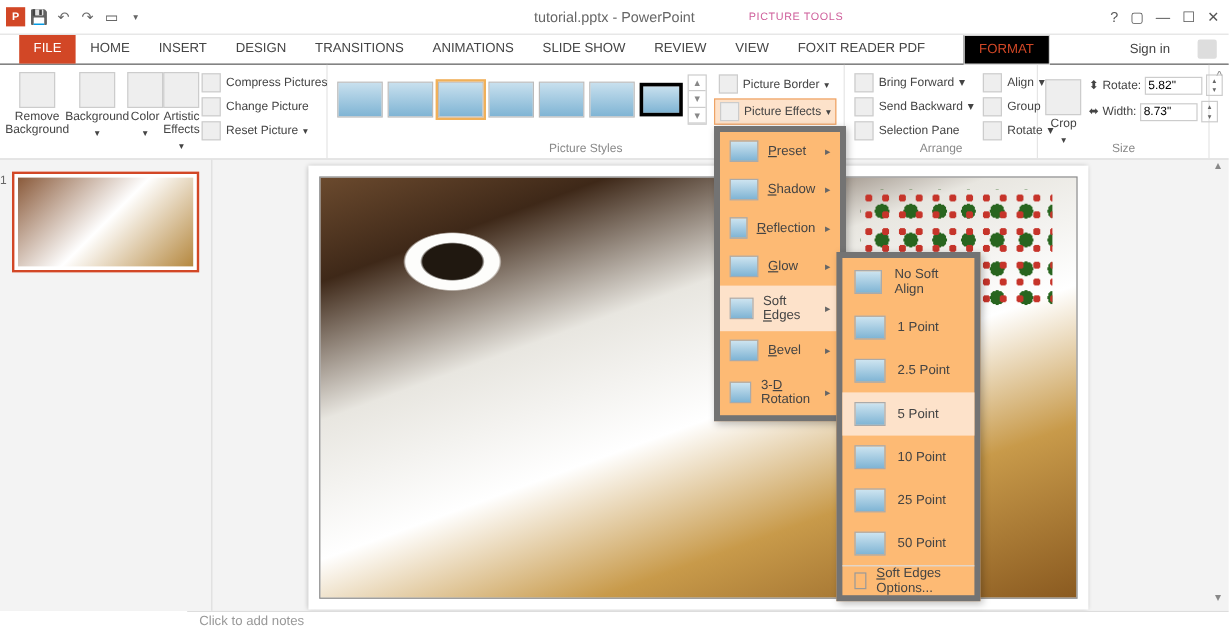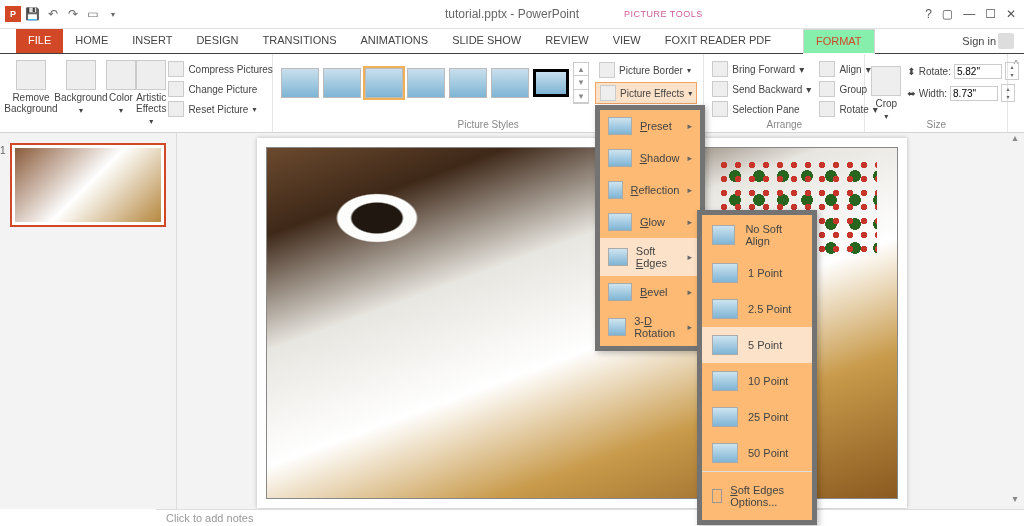--- a/index.html
+++ b/index.html
@@ -7,22 +7,22 @@
 .qat{display:flex;align-items:center;gap:2px;padding-left:4px}
 .qat .ic{width:18px;height:18px;display:flex;align-items:center;justify-content:center;font-size:12px;color:#666}
 .qat .p-ic{width:16px;height:16px;background:#d24726;color:#fff;font-weight:bold;font-size:9px;display:flex;align-items:center;justify-content:center}
 .title-center{position:absolute;left:0;right:0;text-align:center;font-size:12px;color:#666;pointer-events:none}
 .tool-tab-wrap{position:absolute;left:614px;top:0;height:28px;display:flex;flex-direction:column;align-items:center;justify-content:center;color:#ce5d9a;padding:0 10px}
 .tool-tab-wrap .t1{font-size:9px;letter-spacing:.5px}
 .win-controls{margin-left:auto;display:flex;align-items:center;gap:10px;padding-right:8px;color:#555;font-size:12px}
 .ribbon-tabs{height:24px;display:flex;padding-left:16px;gap:0;border-bottom:1px solid #404040}
 .ribbon-tabs .tab{padding:5px 12px;font-size:11px;color:#444;text-transform:uppercase}
 .ribbon-tabs .tab.file{background:#d24726;color:#fff}
-.ribbon-tabs .tab.active{color:#d24726;border:1px solid #d4d4d4;border-bottom:1px solid #fff;margin-bottom:-1px;background:#86efac}
-.ribbon-tabs .signin{margin-left:auto;padding:5px 10px;font-size:11px;color:#444;display:flex;align-items:center;gap:2px}
+.ribbon-tabs .tab.active{color:#d24726;border:1px solid #d4d4d4;border-bottom:1px solid #fff;margin-bottom:-1px;background:#000000}
+.ribbon-tabs .signin{margin-left:auto;padding:5px 10px;font-size:11px;color:#444;display:flex;align-items:center;gap:23px}
 .ribbon{height:78px;background:#fff;border-bottom:1px solid #d4d4d4;display:flex;position:relative}
 .group{display:flex;flex-direction:column;border-right:1px solid #e5e5e5;padding:2px 6px 0 6px;position:relative}
 .group-label{position:absolute;bottom:2px;left:0;right:0;text-align:center;font-size:10px;color:#888}
 .big-btn{display:flex;flex-direction:column;align-items:center;justify-content:flex-start;width:50px;padding-top:4px;gap:2px;font-size:10px;text-align:center;line-height:11px}
 .big-btn .bi{width:28px;height:28px;background:#eee;border:1px solid #ccc}
 .row-btns{display:flex;flex-direction:column;gap:2px;padding-top:4px}
 .row-btns .rb{display:flex;align-items:center;gap:4px;font-size:10px;white-space:nowrap;padding:1px 2px}
 .row-btns .rb .ri{width:14px;height:14px;background:#eee;border:1px solid #ccc}
 .styles-gallery{display:flex;gap:4px;padding:6px 2px;align-items:center}
 .style-thumb{width:36px;height:28px;background:linear-gradient(#c8e0ee,#7fb4d4);border:1px solid #bbb}
@@ -51,21 +51,21 @@
 .dropdown{position:absolute;background:#fdba74;border:5px solid #737373;box-shadow:2px 2px 6px rgba(0,0,0,.25);font-size:11px}
 .dd1{left:595px;top:105px;width:100px}
 .dd1 .item{display:flex;align-items:center;gap:8px;padding:7px 8px;position:relative}
 .dd1 .item.hover{background:#fde2ca}
 .dd1 .item .ii{width:22px;height:16px;background:linear-gradient(#cde4f0,#7fb4d4);border:1px solid #aaa}
 .dd1 .item .arr{margin-left:auto;color:#666;font-size:9px}
 .dd2{left:697px;top:210px;width:110px}
 .dd2 .item{display:flex;align-items:center;gap:10px;padding:8px 10px}
 .dd2 .item.hover{background:#fde2ca}
 .dd2 .item .ii{width:24px;height:18px;background:linear-gradient(#cde4f0,#7fb4d4);border:1px solid #aaa}
-.dd2 .opt{border-top:1px solid #ddd;padding:12px 10px;display:flex;align-items:center;gap:8px}
+.dd2 .opt{border-top:1px solid #ddd;padding:0 10px;display:flex;align-items:center;gap:8px}
 .dd2 .opt .chk{width:12px;height:12px;border:1px solid #999}
 .notes{height:20px;background:#fff;border-top:1px solid #ddd;padding:2px 10px;color:#999;font-size:11px;margin-left:156px}
 .vscroll{position:absolute;right:2px;top:132px;bottom:22px;width:14px;display:flex;flex-direction:column;align-items:center;justify-content:space-between;color:#888;font-size:10px}
 u{text-decoration:underline}
 </style>
 </head>
 <body>
 
 <div class="titlebar">
   <div class="qat">

